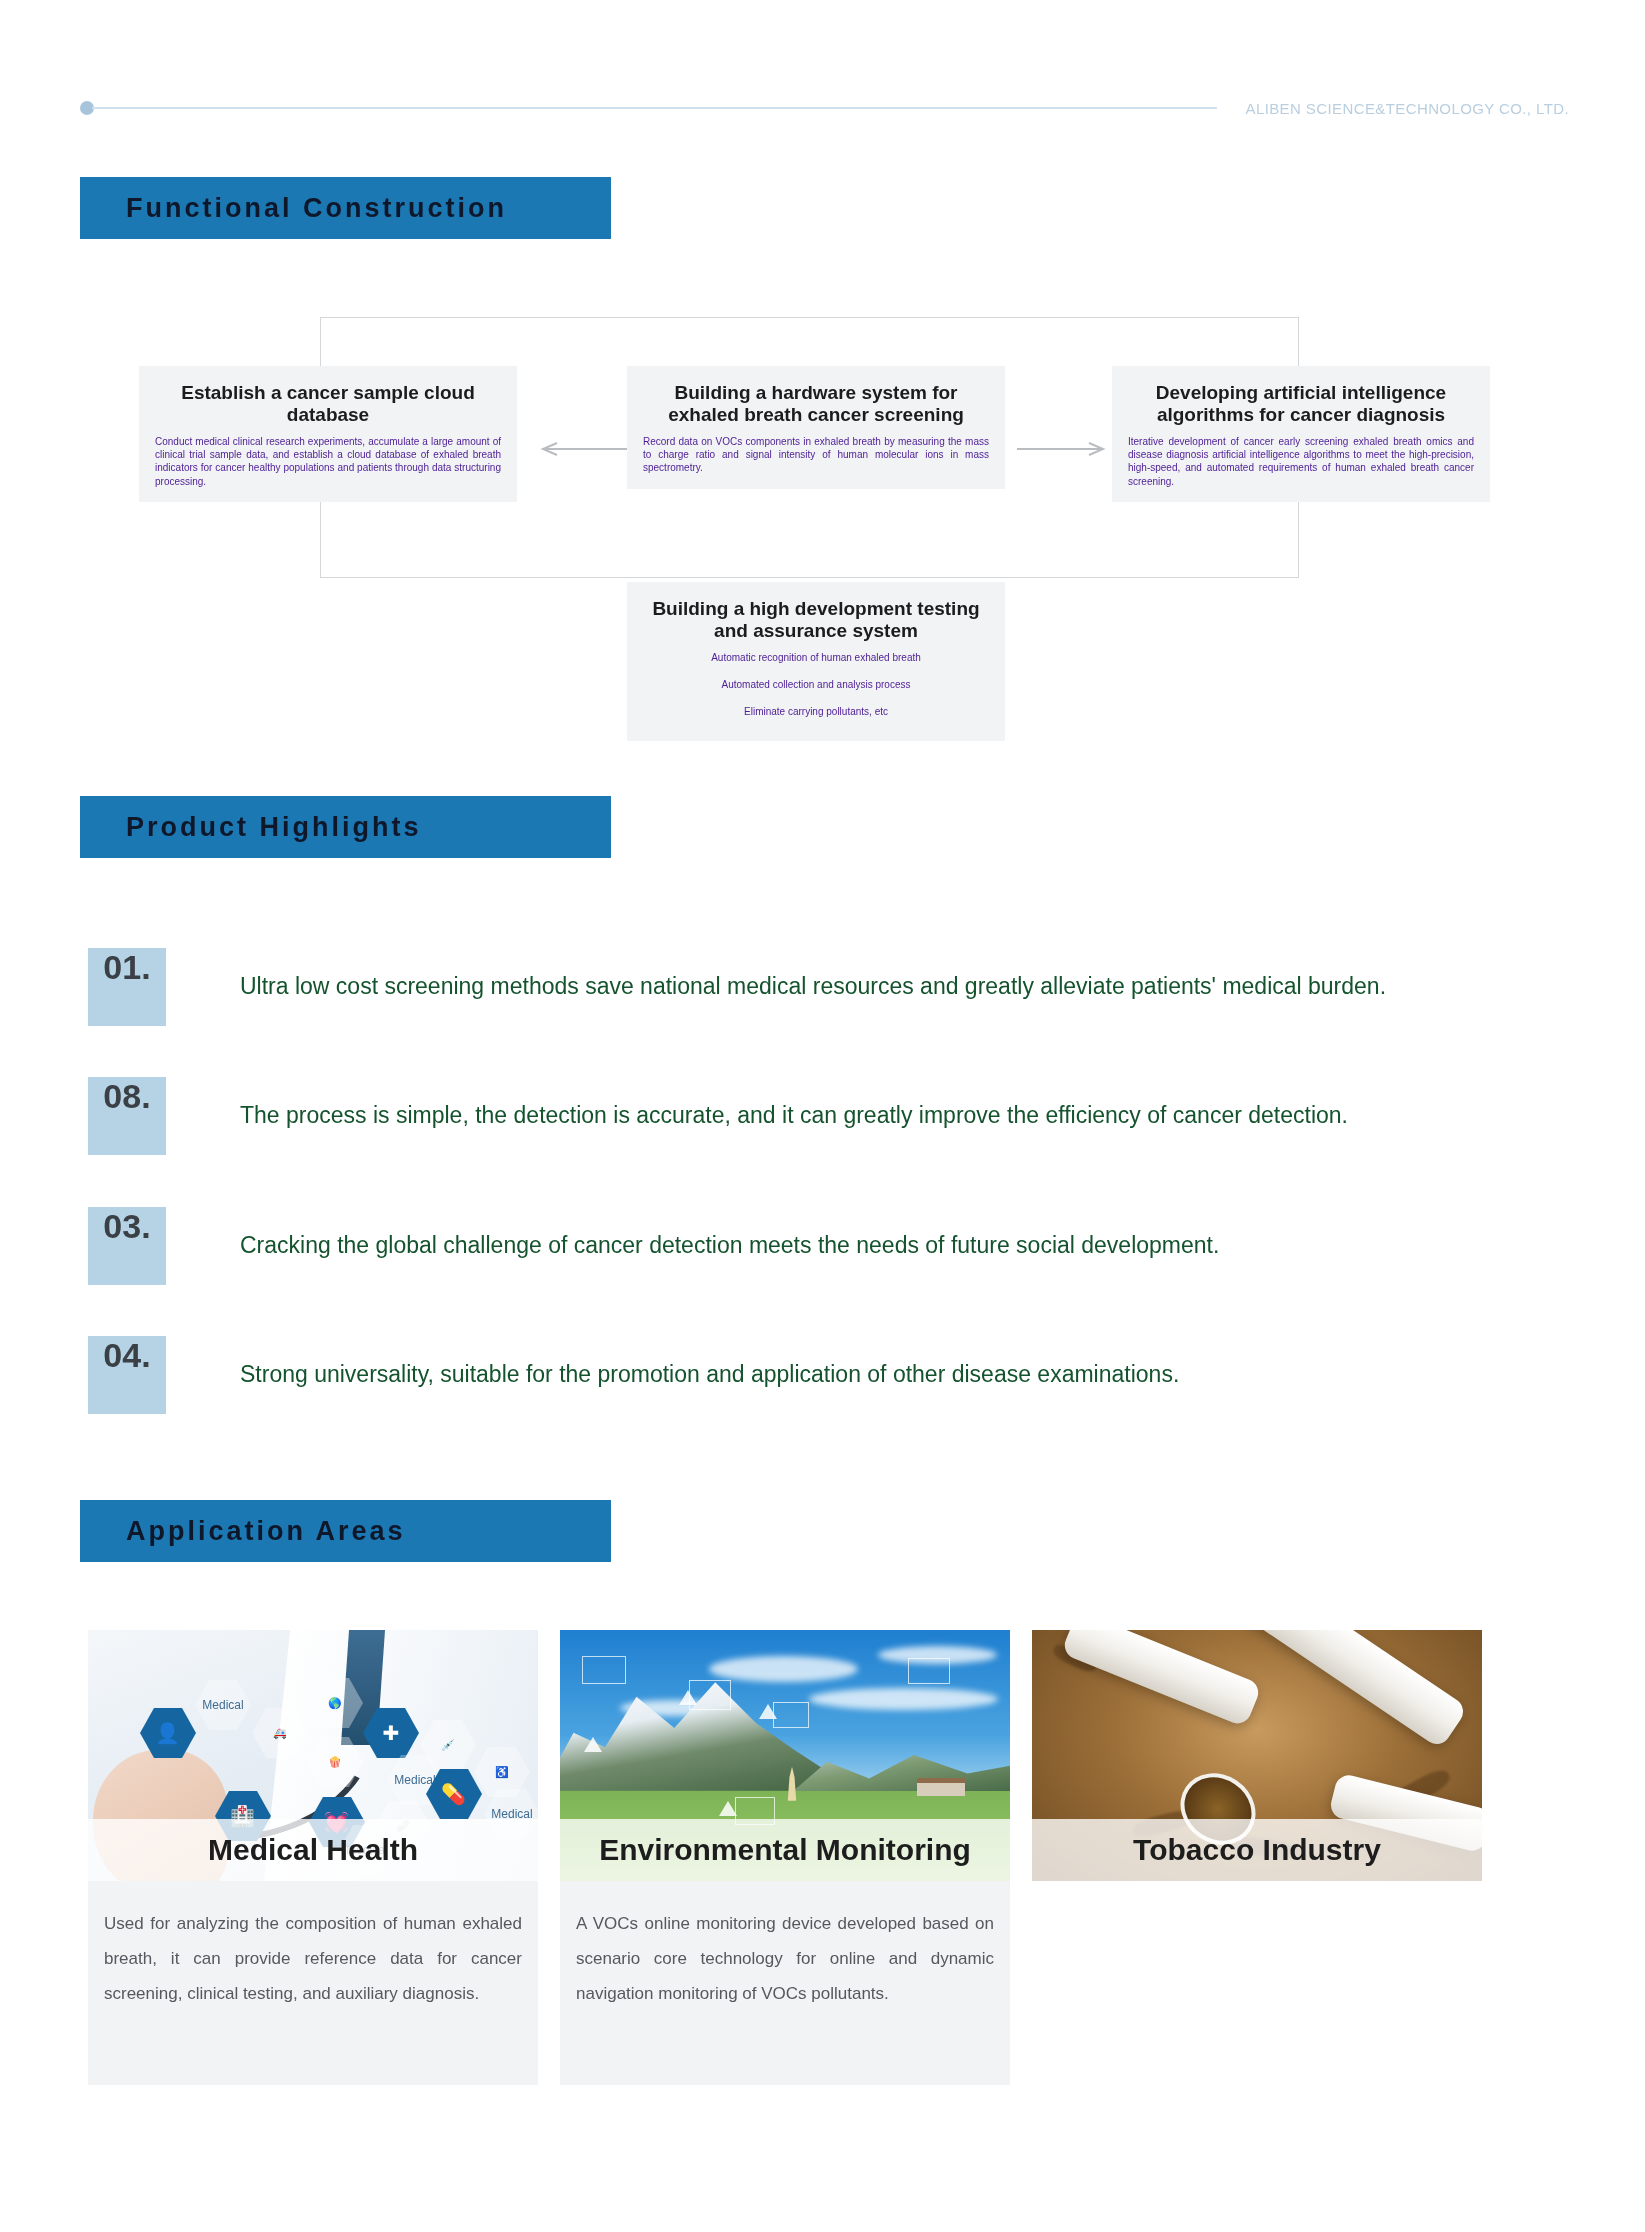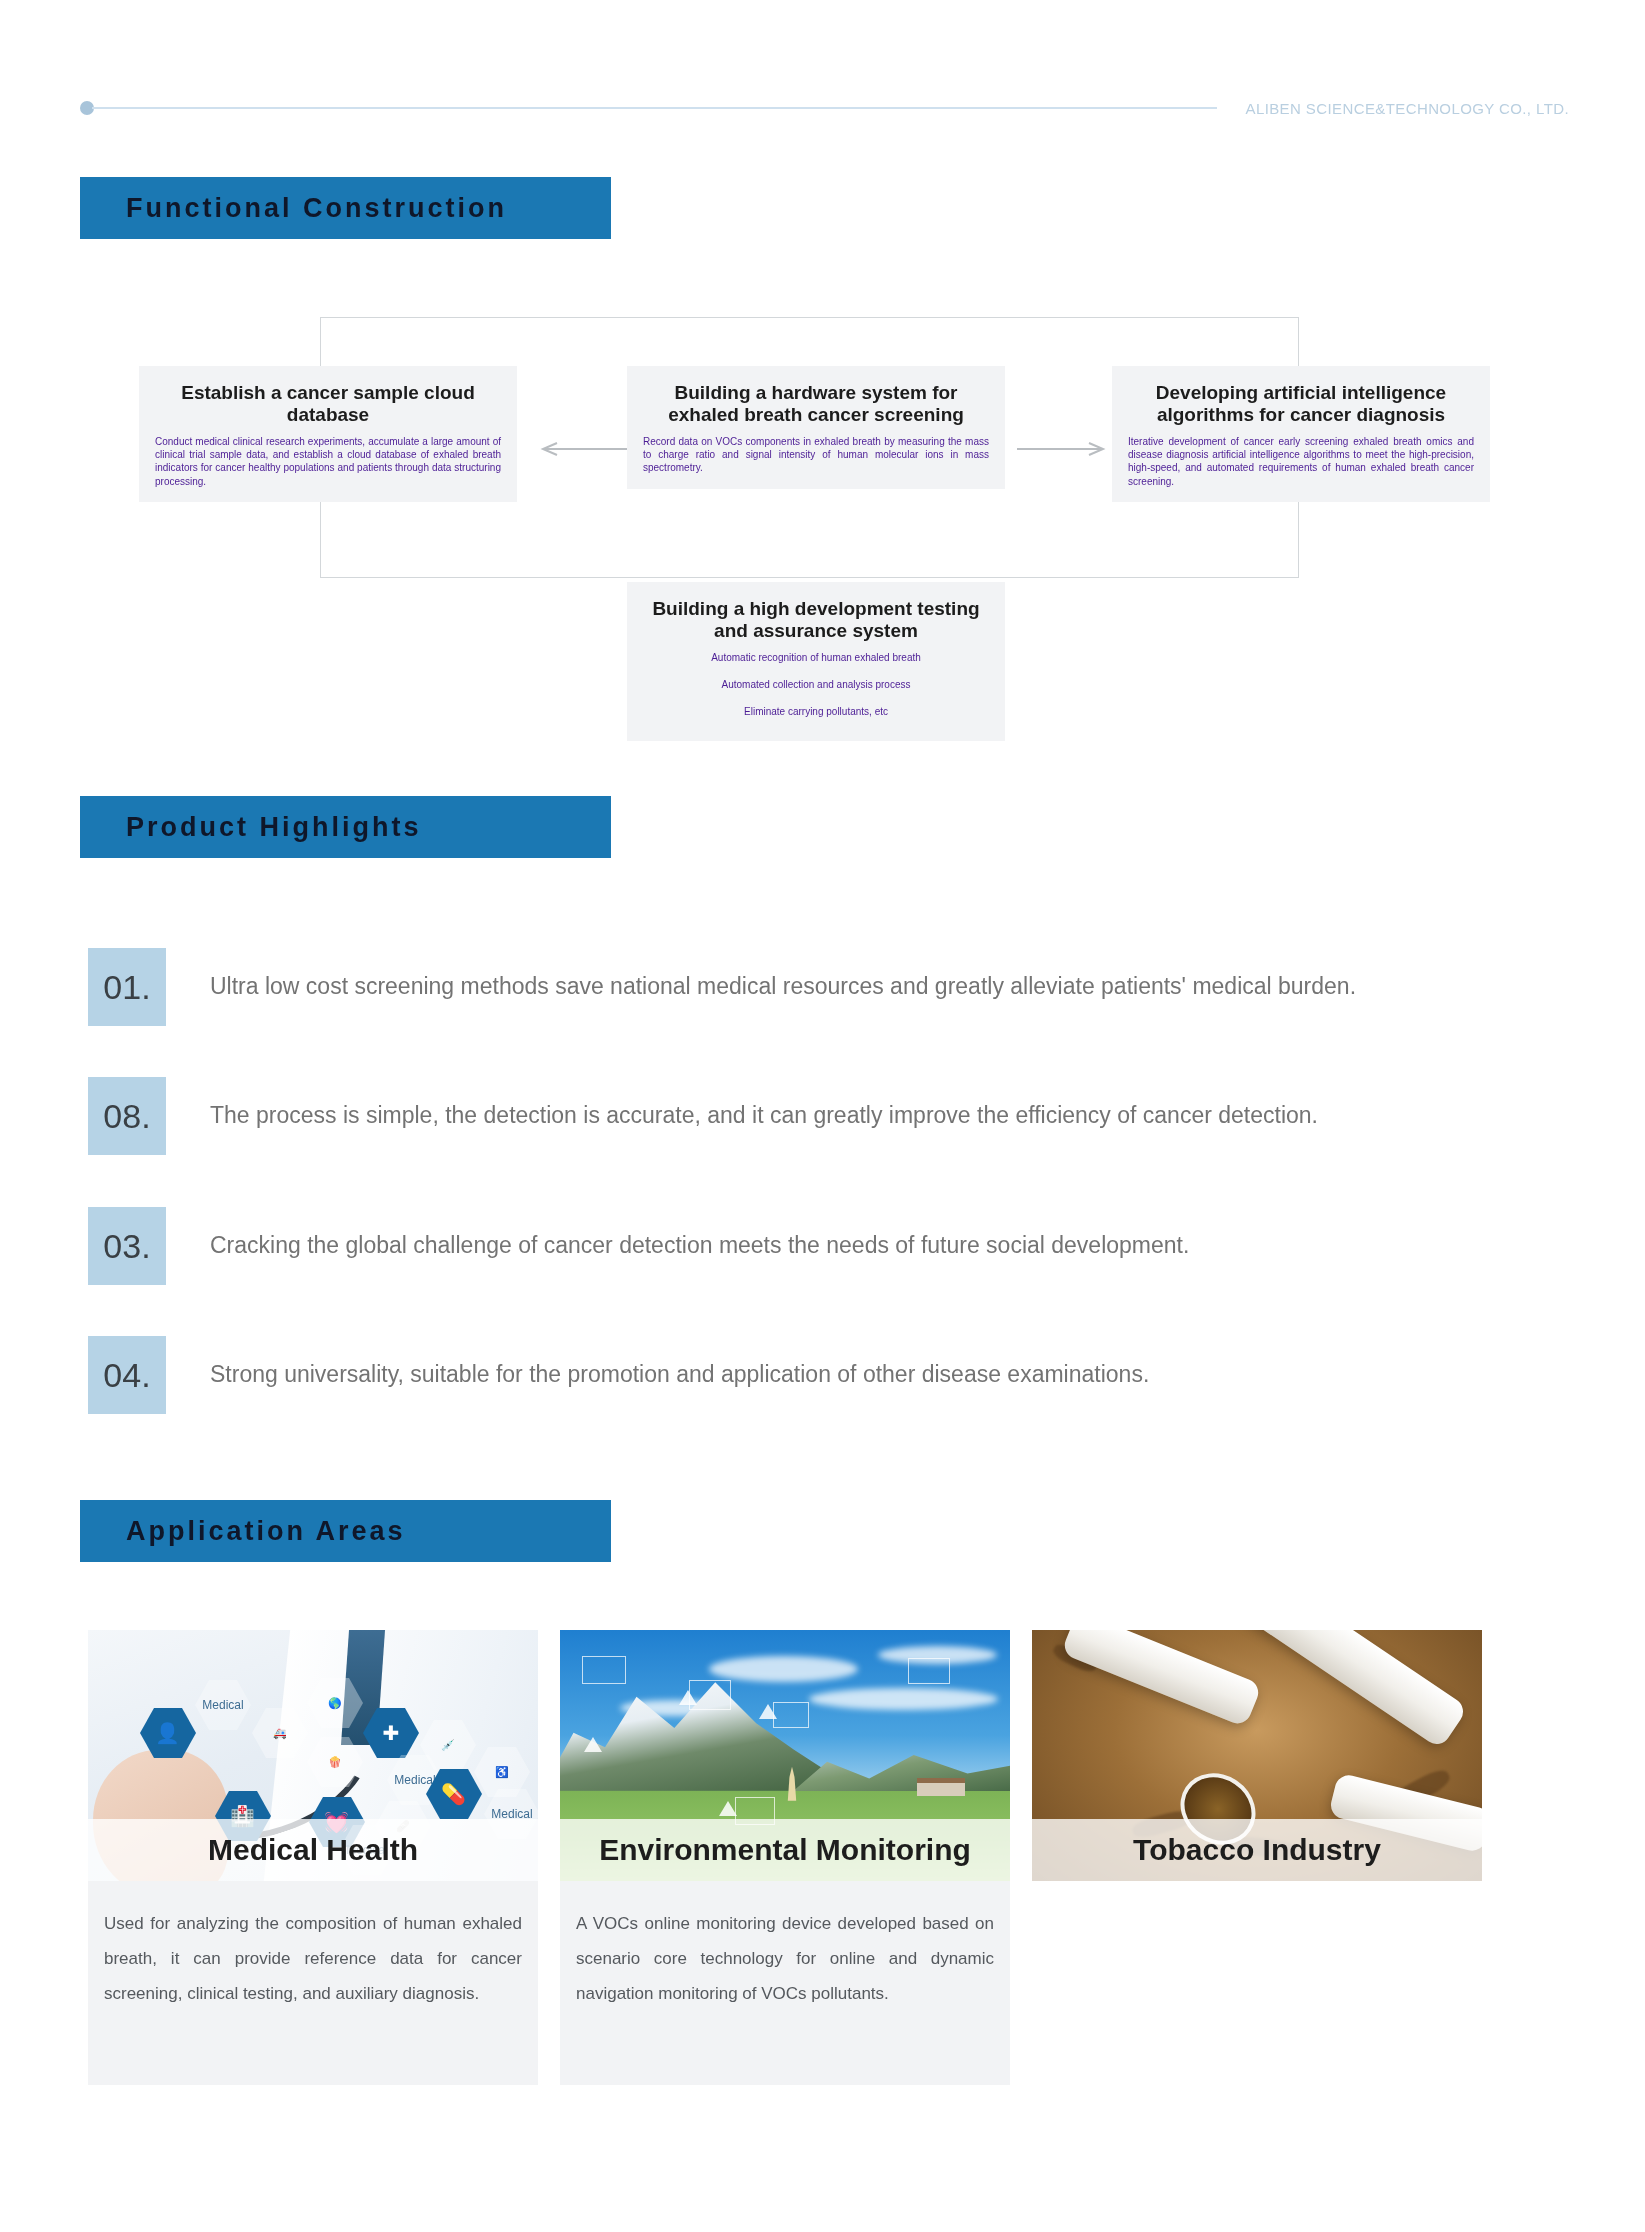--- a/index.html
+++ b/index.html
@@ -77,25 +77,25 @@
   #arrow-right { left: 1017px; }
 
   
   .highlights { position: absolute; left: 0; top: 925px; width: 1646px; }
   .hl-row {
     position: absolute; left: 88px; width: 1473px; height: 80px;
     display: flex; align-items: center;
   }
   .hl-num {
     width: 78px; height: 78px; background: #b6d3e6; flex: 0 0 auto;
-    display: flex; align-items: center; justify-content: center;
+    display: flex; justify-content: center; font-weight: bold;
   }
   .hl-num span { font-size: 34px; color: #3a4045; letter-spacing: 0px; }
   .hl-text {
-    margin-left: 44px; font-size: 23px; color: #737373; line-height: 1.3;
+    margin-left: 74px; font-size: 23px; color: #14532d; line-height: 1.3;
   }
 
   
   .cards { position: absolute; left: 88px; top: 1630px; width: 1473px; display: flex; gap: 22px; }
   .card { width: 450px; }
   .card-img {
     position: relative; width: 450px; height: 251px; overflow: hidden;
   }
   .card-img .scene { position: absolute; inset: 0; }
   .card-title-band {

